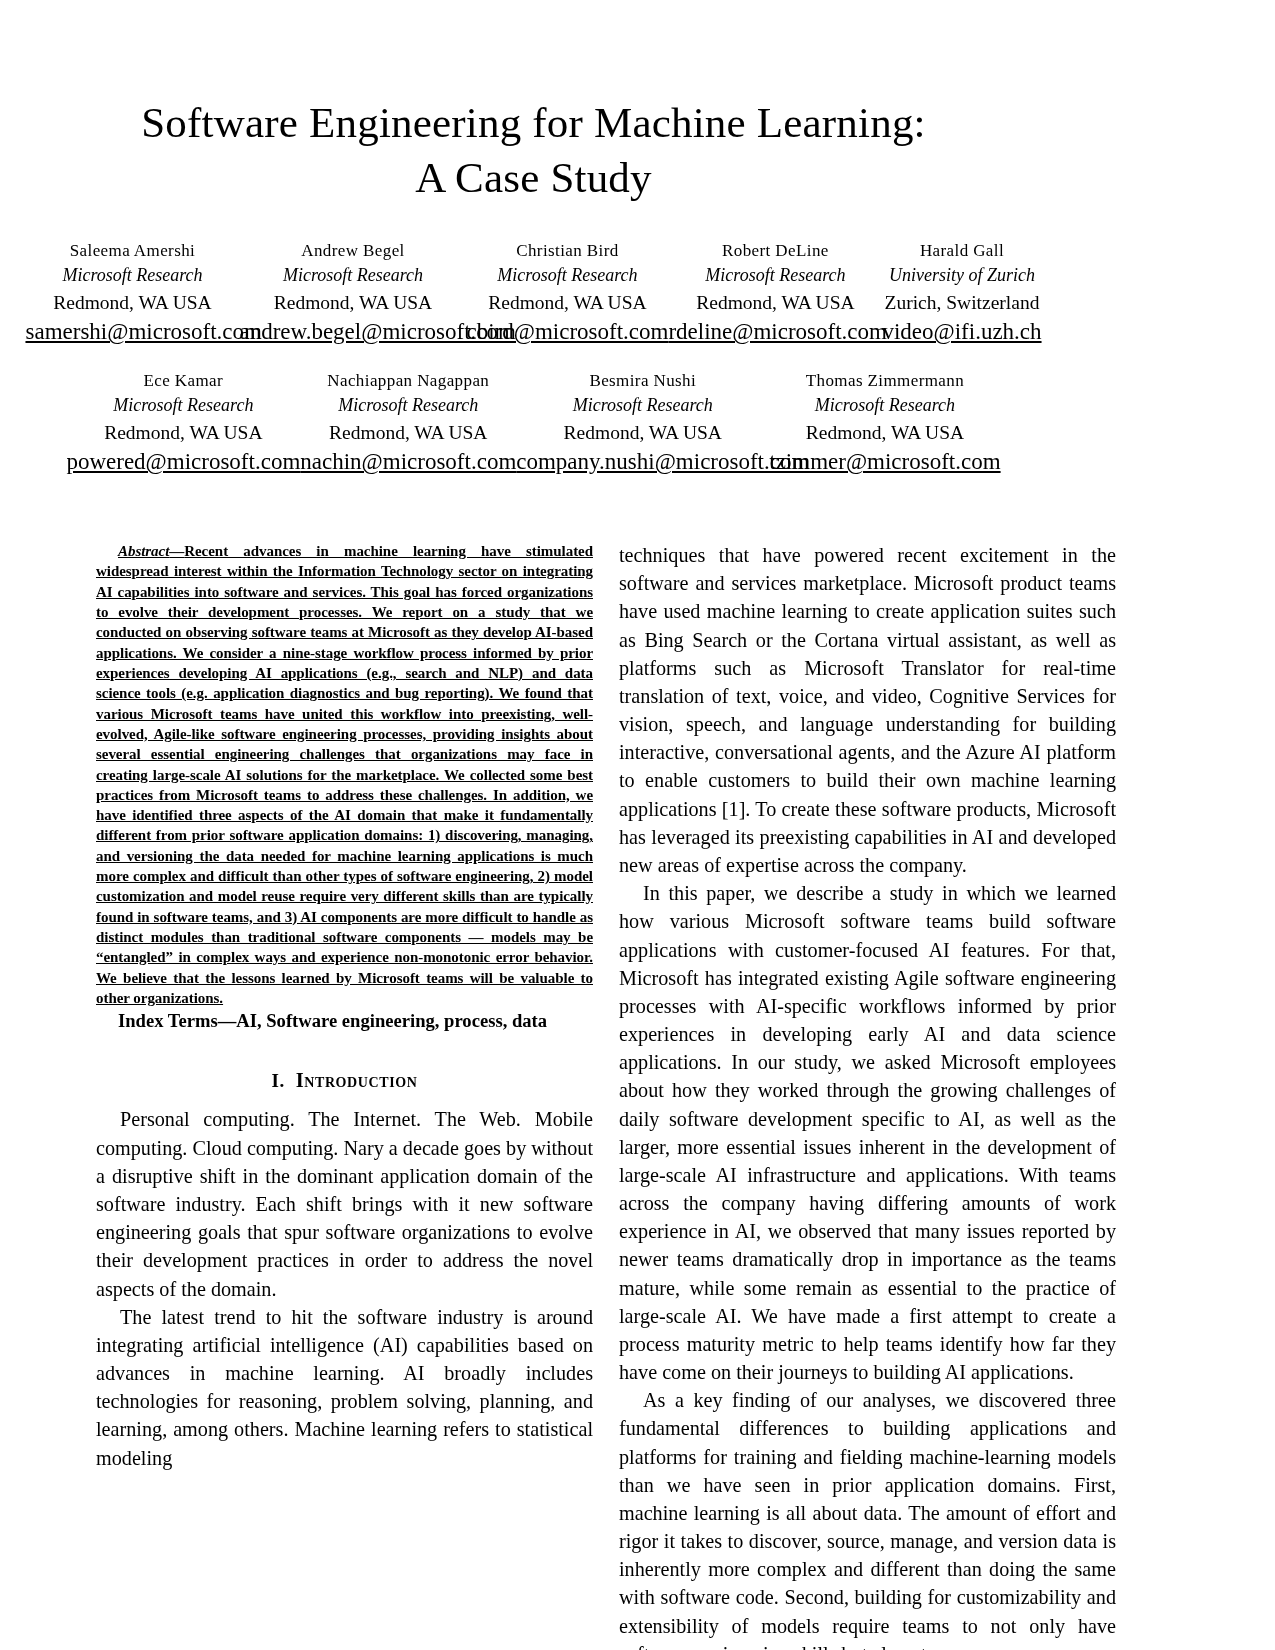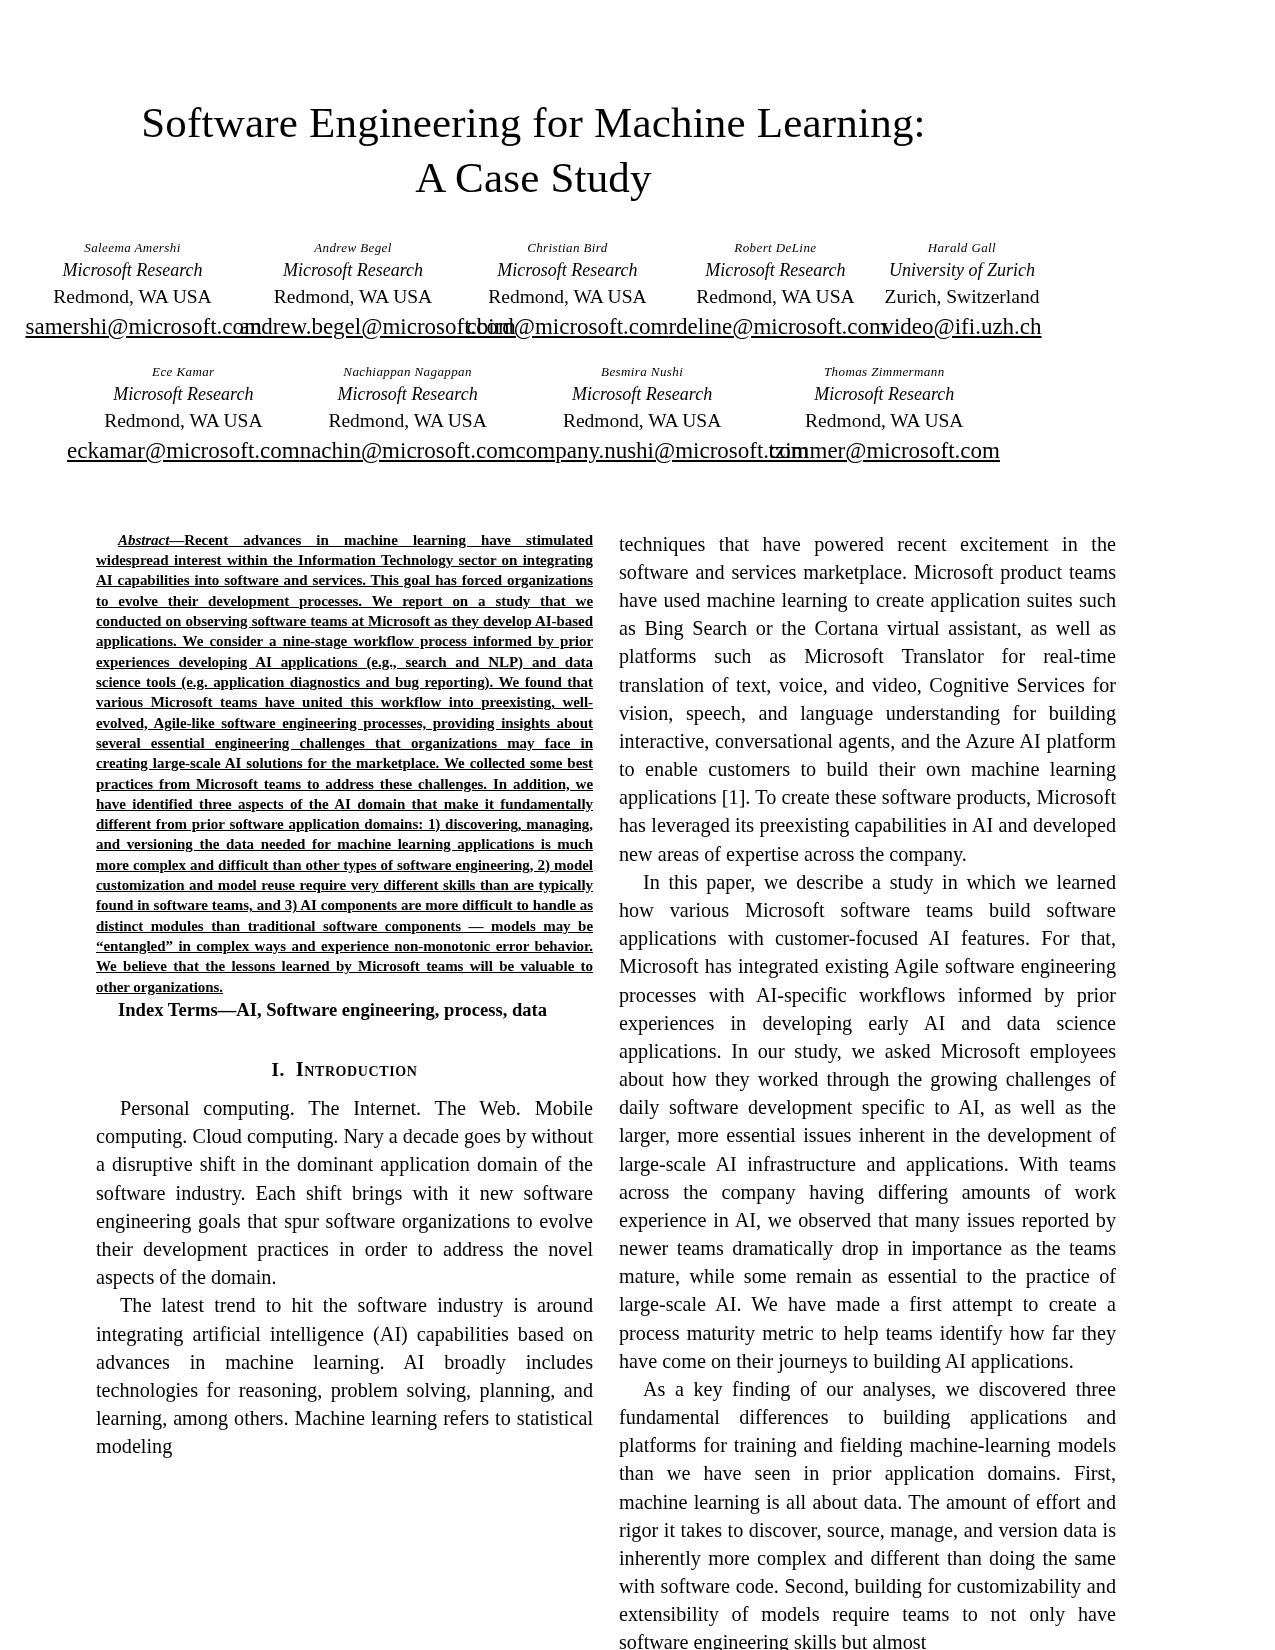--- a/index.html
+++ b/index.html
@@ -47,24 +47,23 @@
   .author-row.row2 { margin-top: 20px; }
   .author {
     text-align: center;
     line-height: 1.42;
     font-size: 20.5px;
   }
   .row1 .author { width: 214px; }
   .row1 .author.wide { width: 227px; }
   .row2 .author { width: 253px; }
   .author .name {
-    font-size: 13px;
+    font-size: 17px;
     letter-spacing: 0.4px;
     white-space: nowrap;
-    font-style: italic;
   }
   .author .affil {
     font-style: italic;
     font-size: 18px;
     white-space: nowrap;
   }
   .author .loc {
     font-size: 19.5px;
     white-space: nowrap;
   }
@@ -178,21 +177,21 @@
         <div class="loc">Zurich, Switzerland</div>
         <div class="email">video@ifi.uzh.ch</div>
       </div>
     </div>
 
     <div class="author-row row2">
       <div class="author">
         <div class="name">Ece Kamar</div>
         <div class="affil">Microsoft Research</div>
         <div class="loc">Redmond, WA USA</div>
-        <div class="email">eckamar@microsoft.com</div>
+        <div class="email">powered@microsoft.com</div>
       </div>
       <div class="author">
         <div class="name">Nachiappan Nagappan</div>
         <div class="affil">Microsoft Research</div>
         <div class="loc">Redmond, WA USA</div>
         <div class="email">nachin@microsoft.com</div>
       </div>
       <div class="author">
         <div class="name">Besmira Nushi</div>
         <div class="affil">Microsoft Research</div>

